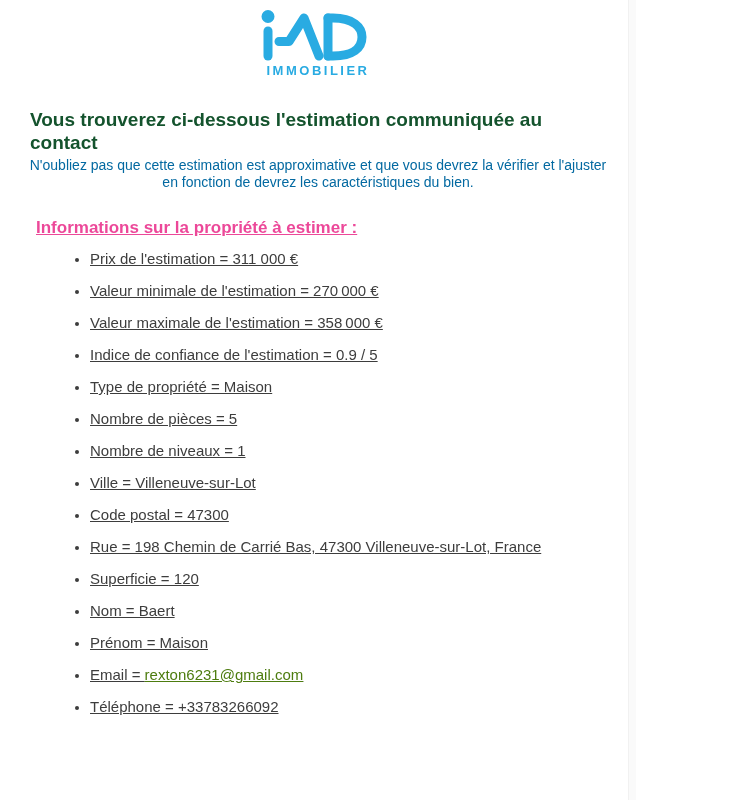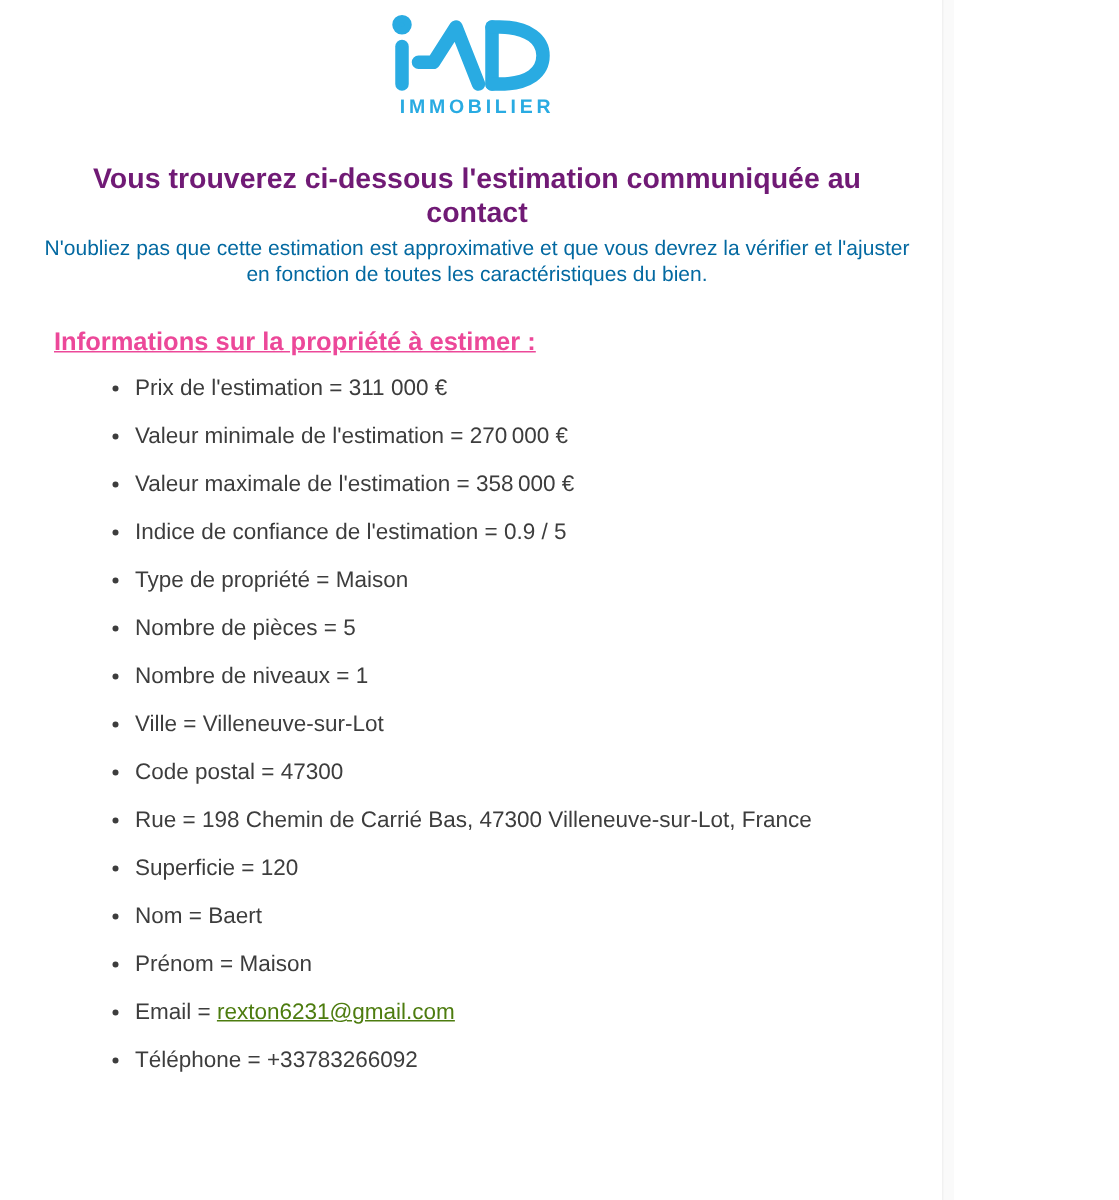--- a/index.html
+++ b/index.html
@@ -38,25 +38,25 @@
   }
   .logo-subtext {
     margin-top: 1px;
     font-size: 13px;
     font-weight: bold;
     letter-spacing: 2.5px;
     color: #29ABE2;
   }
   .main-title {
     margin: 30px 30px 3px 30px;
-    text-align: center;
+    text-align: left;
     font-size: 19px;
     line-height: 23px;
     font-weight: bold;
-    color: #701a75;
+    color: #14532d;
   }
   .subtitle {
     text-align: center;
     font-size: 14px;
     line-height: 17px;
     color: #0369a1;
   }
   .section-title {
     margin: 26px 0 0 36px;
     font-size: 17px;
@@ -66,20 +66,21 @@
     text-decoration: underline;
   }
   .section-title.lead {
     margin-top: 42px;
   }
   ul.info-list {
     margin: 12px 0 0 36px;
     padding-left: 54px;
     list-style: disc;
     color: #3d3d3d;
+    text-decoration: underline;
   }
   ul.info-list li {
     font-size: 15px;
     line-height: 18px;
     margin-bottom: 14px;
     color: #3d3d3d;
   }
   ul.info-list li::marker {
     color: #3d3d3d;
     font-size: 13px;
@@ -108,21 +109,21 @@
           <path d="M69 10 L74 10 C94 10 103 19 103 29 C103 40 94 48 74 48 L69 48"></path>
         </g>
       </svg>
       <div class="logo-subtext">IMMOBILIER</div>
     </div>
 
     <div class="main-title">Vous trouverez ci-dessous l'estimation communiquée au contact</div>
 
     <div class="subtitle">
       <div>N'oubliez pas que cette estimation est approximative et que vous devrez la vérifier et l'ajuster</div>
-      <div>en fonction de toutes les caractéristiques du bien.</div>
+      <div>en fonction de devrez les caractéristiques du bien.</div>
     </div>
 
     <div class="section-title">Informations sur la propriété à estimer :</div>
 
     <ul class="info-list">
       <li>Prix de l'estimation = 311 000 €</li>
       <li>Valeur minimale de l'estimation = 270 000 €</li>
       <li>Valeur maximale de l'estimation = 358 000 €</li>
       <li>Indice de confiance de l'estimation = 0.9 / 5</li>
       <li>Type de propriété = Maison</li>

